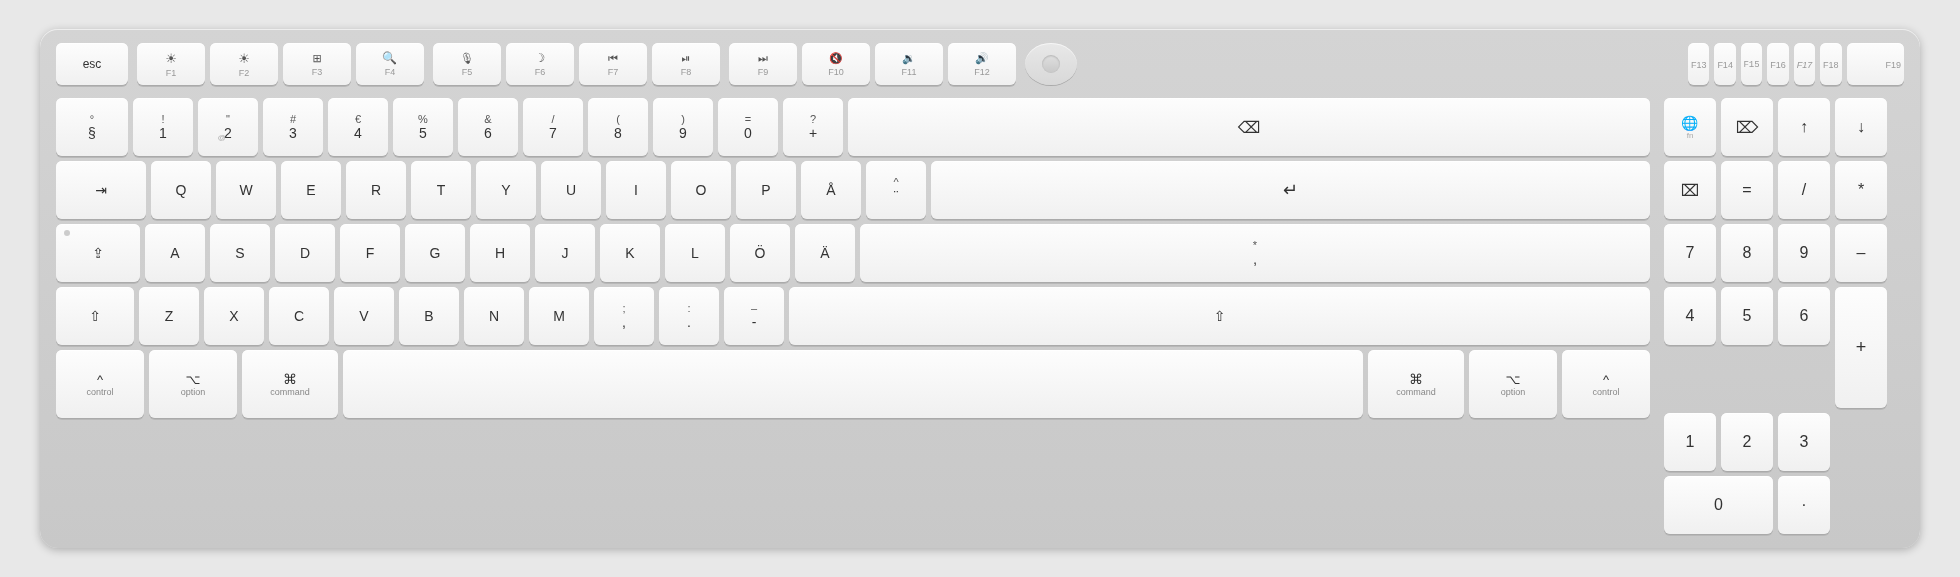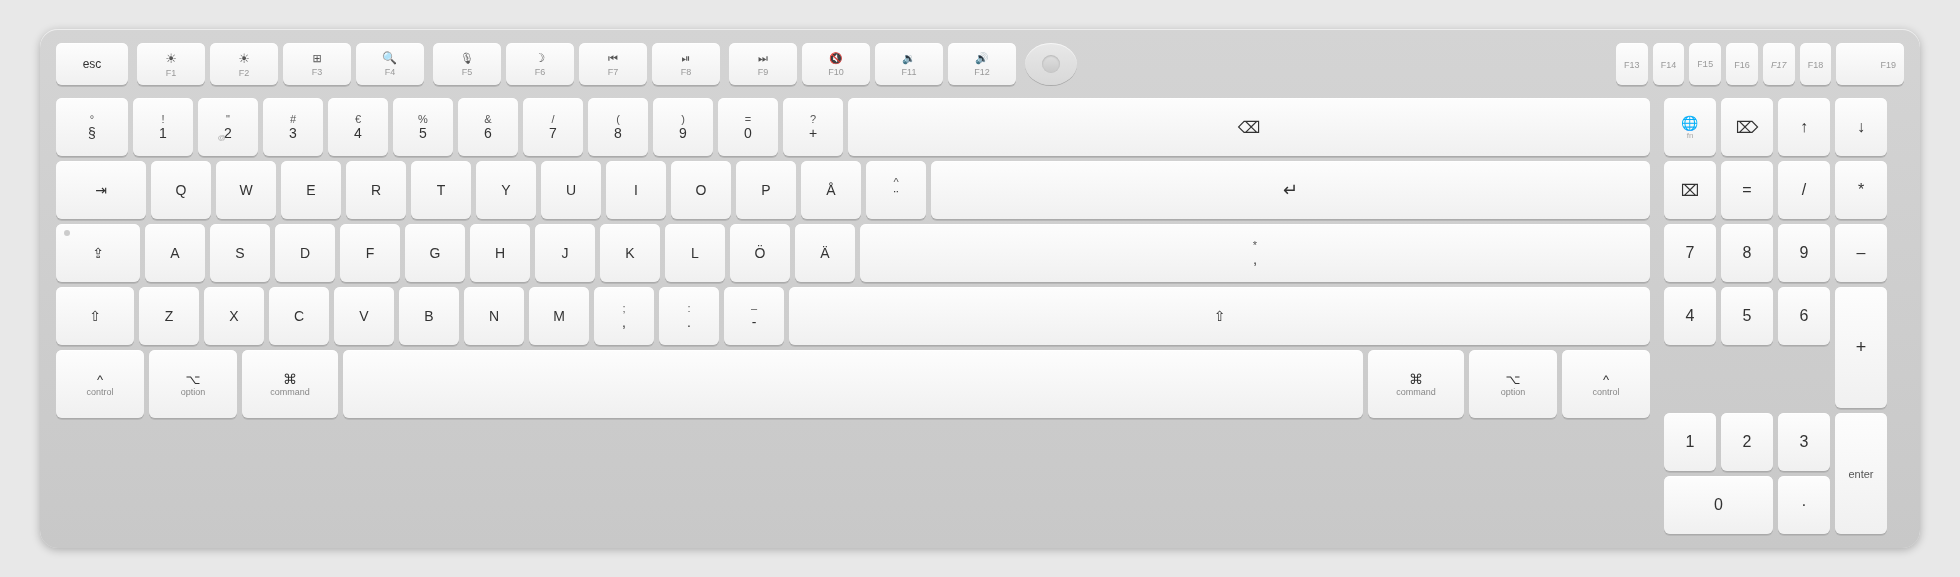--- a/index.html
+++ b/index.html
@@ -203,21 +203,21 @@
             <span style="font-size:11px;">🔊</span>
             <span class="key-fn-label">F12</span>
           </div>
         </div>
 
         <div class="power-key" style="margin-left:4px;">
           <div style="width:18px;height:18px;border-radius:50%;background:linear-gradient(180deg,#e0e0e0,#c8c8c8);box-shadow:inset 0 1px 2px rgba(0,0,0,0.2);"></div>
         </div>
       </div>
 
-      <div style="display:flex; gap:5px; width:288px; margin-left:28px;">
+      <div style="display:flex; gap:5px; width:216px; margin-left:28px;">
         <div class="key key-fn" style="flex:1;">
           <span class="key-fn-label">F13</span>
         </div>
         <div class="key key-fn" style="flex:1;">
           <span class="key-fn-label">F14</span>
         </div>
         <div class="key key-fn" style="flex:1;font-family:Liberation Mono, monospace;">
           <span class="key-fn-label">F15</span>
         </div>
         <div class="key key-fn" style="flex:1;">
@@ -569,21 +569,18 @@
 
           <div style="display:flex; gap:5px;">
             <div class="key" style="flex:1;height:58px;font-size:16px;">
               <span>0</span>
             </div>
             <div class="key" style="width:52px;height:58px;font-size:16px;">
               <span>·</span>
             </div>
           </div>
         </div>
-        <div class="key" style="width:52px;height:121px;font-size:11px;color:#555;">
-          <span>enter</span>
-        </div>
       </div>
 
     </div>
   </div>
 
 </div>
 
 </body></html>

